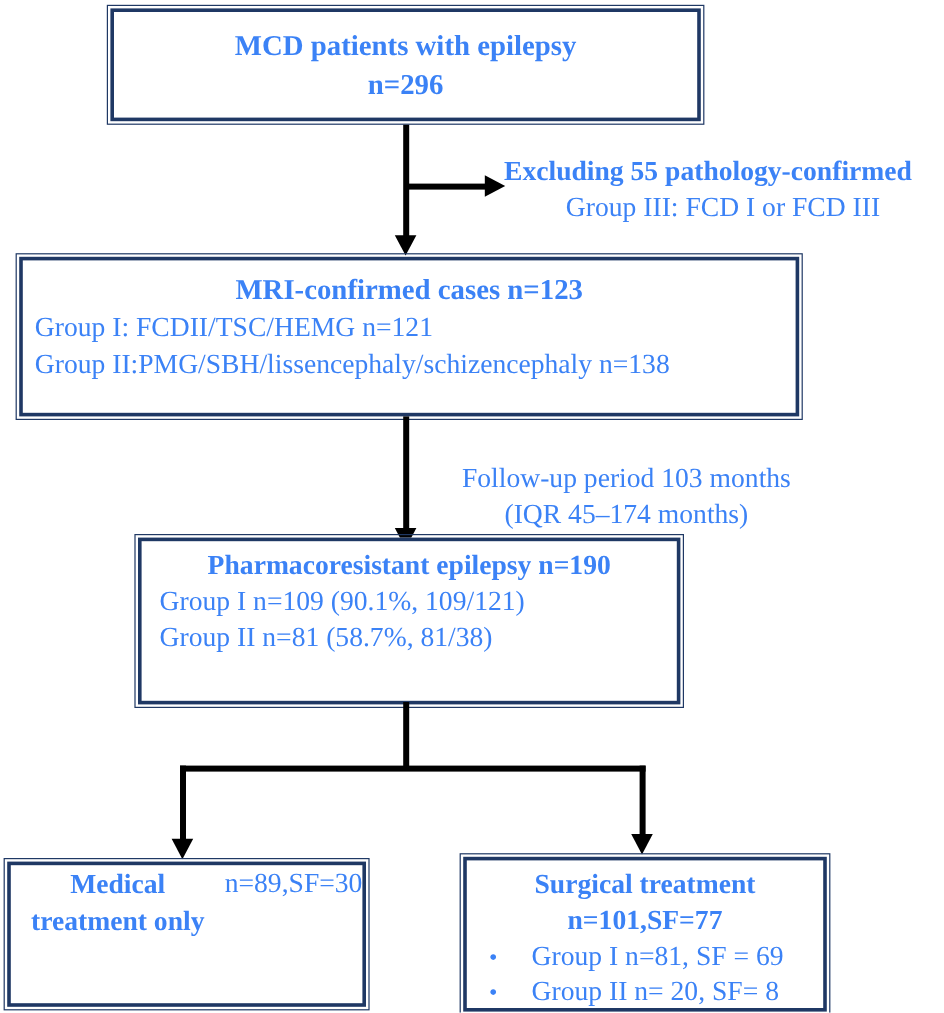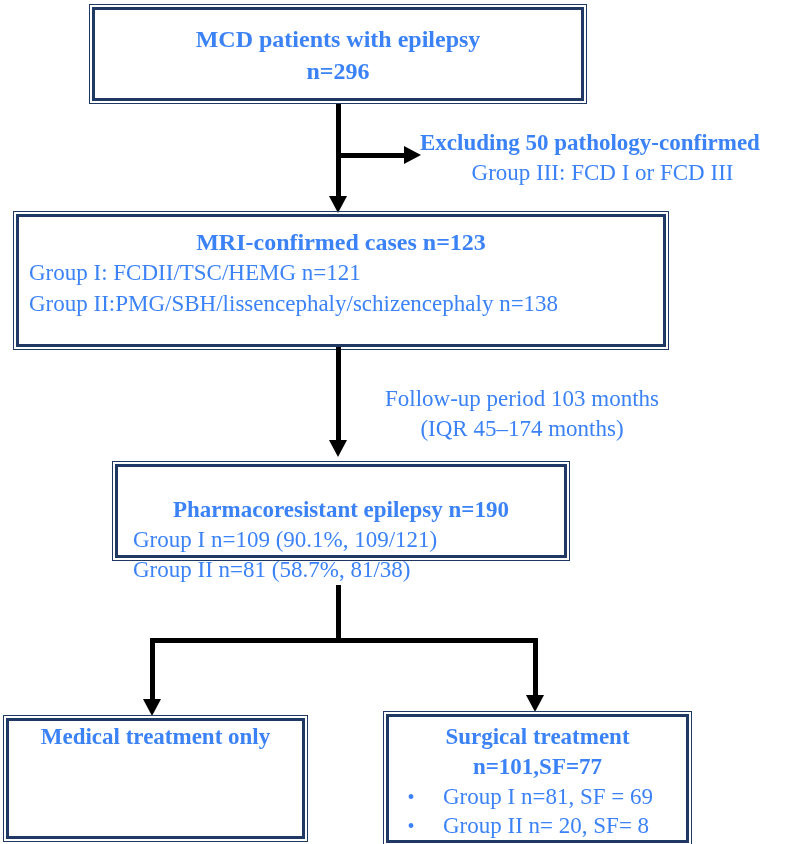--- a/index.html
+++ b/index.html
@@ -73,21 +73,21 @@
     font-size: 23px;
     line-height: 1.3;
     text-align: center;
     white-space: nowrap;
   }
 
   
   #box-mcd { left: 92px; top: 7px; width: 492px; height: 94px; padding-top: 13px; }
   #box-mri { left: 16px; top: 214px; width: 650px; height: 133px; padding-top: 9px; }
   #box-mri .line { padding-left: 10px; }
-  #box-pharma { left: 115px; top: 464px; width: 452px; height: 94px; padding-top: 27px; }
+  #box-pharma { left: 115px; top: 448px; width: 452px; height: 139px; padding-top: 4px; }
   #box-pharma .line { padding-left: 15px; }
   #box-medical {
     left: 6px; top: 718px; width: 299px; height: 121px;
     display: flex; flex-direction: row; justify-content: center;
   }
   #box-surgical { left: 386px; top: 714px; width: 303px; height: 129px; padding-top: 5px; }
 
   .bullet-row {
     display: flex;
     align-items: baseline;
@@ -115,21 +115,21 @@
     <div class="title">MCD patients with epilepsy</div>
     <div class="title">n=296</div>
   </div>
 
   <div class="vline" style="left:336px; top:104px; height:94px;"></div>
   <div class="arrowhead-down" style="left:329px; top:196px;"></div>
   <div class="hline" style="left:338px; top:153px; width:68px;"></div>
   <div class="arrowhead-right" style="left:404px; top:146px;"></div>
 
   <div class="annotation" id="excl-note">
-    <div class="bold-line">Excluding 50 pathology-confirmed</div>
+    <div class="bold-line">Excluding 55 pathology-confirmed</div>
     <div class="plain-line">Group III: FCD I or FCD III</div>
   </div>
 
   <div class="node" id="box-mri">
     <div class="title">MRI-confirmed cases n=123</div>
     <div class="line">Group I: FCDII/TSC/HEMG n=121</div>
     <div class="line">Group II:PMG/SBH/lissencephaly/schizencephaly n=138</div>
   </div>
 
   <div class="vline" style="left:336px; top:347px; height:95px;"></div>
@@ -148,20 +148,21 @@
 
   <div class="vline" style="left:336px; top:585px; height:56px;"></div>
   <div class="hline" style="left:150px; top:638px; width:388px;"></div>
   <div class="vline" style="left:150px; top:638px; height:63px;"></div>
   <div class="arrowhead-down" style="left:143px; top:699px;"></div>
   <div class="vline" style="left:533px; top:638px; height:58px;"></div>
   <div class="arrowhead-down" style="left:526px; top:695px;"></div>
 
   <div class="node" id="box-medical">
     <div class="title" style="font-size:23px;">Medical treatment only</div>
+    <div class="line centered">n=89,SF=30</div>
   </div>
 
   <div class="node" id="box-surgical">
     <div class="subtitle">Surgical treatment</div>
     <div class="subtitle">n=101,SF=77</div>
     <div class="bullet-row">
       <span class="bullet-glyph">•</span>
       <span class="bullet-text">Group I n=81, SF = 69</span>
     </div>
     <div class="bullet-row">

